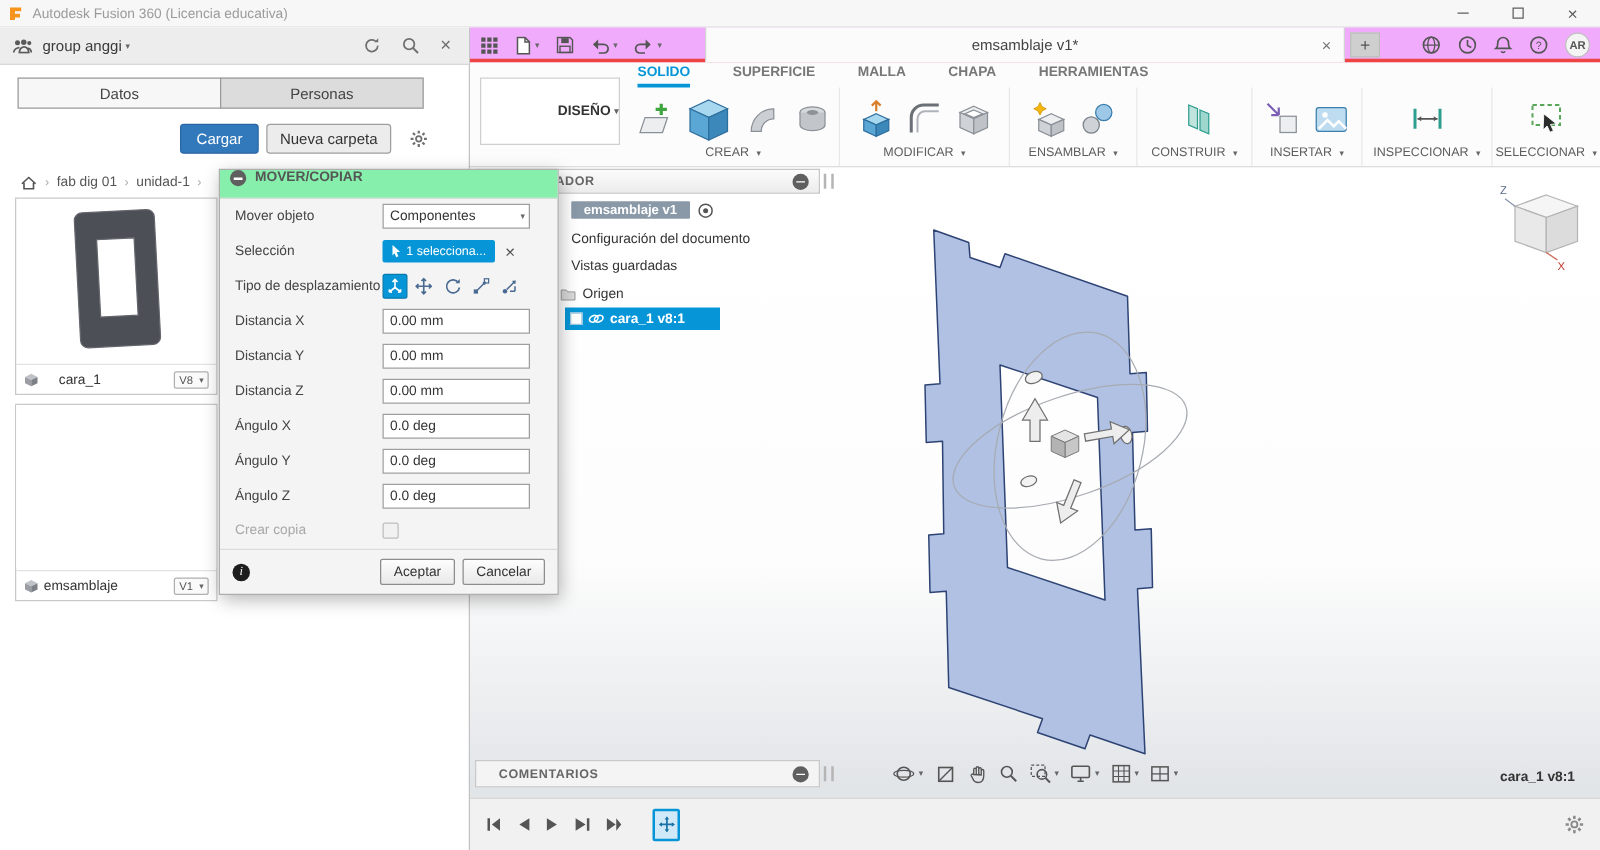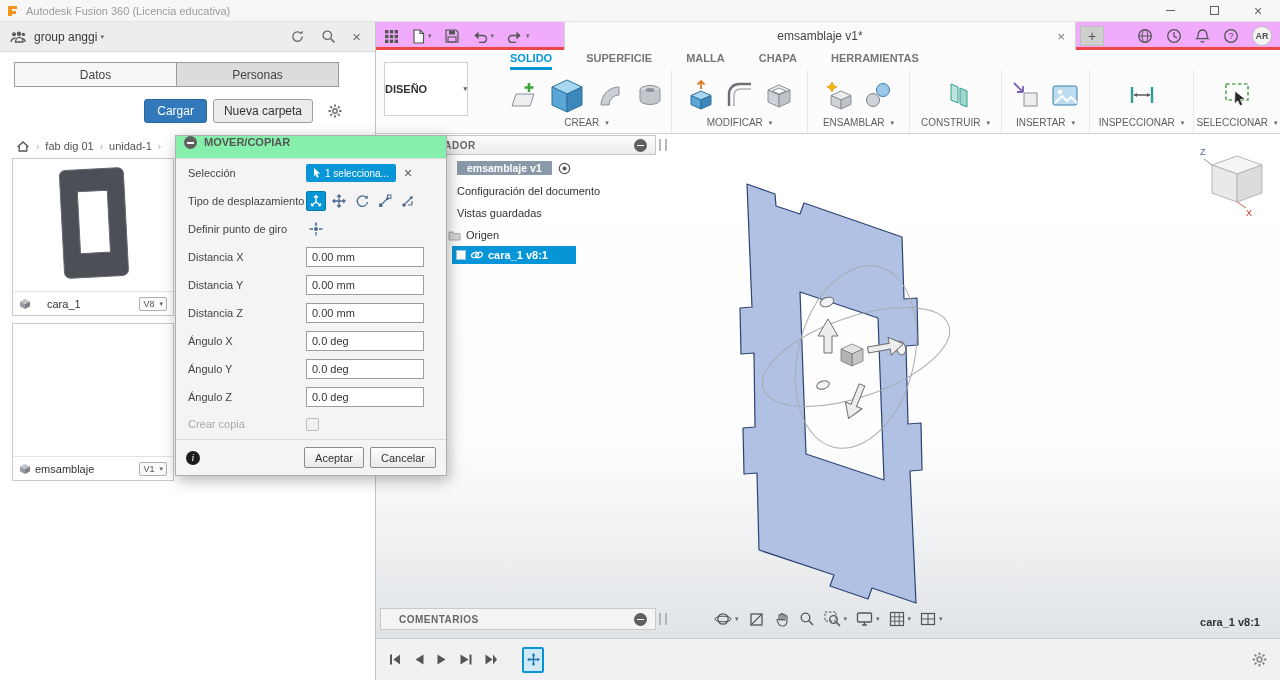--- a/index.html
+++ b/index.html
@@ -60,22 +60,22 @@
   #new-tab{position:absolute;left:704px;top:4px;width:24px;height:20px;background:#cfcfcf;
            border:1px solid #bdbdbd;display:flex;align-items:center;justify-content:center;
            font-size:14px;color:#555}
   #appbar-right{position:absolute;right:8px;top:0;height:28px;display:flex;align-items:center;gap:13px}
   #avatar{width:20px;height:20px;border-radius:50%;background:#f4f4f4;border:1px solid #bfbfbf;
           display:flex;align-items:center;justify-content:center;font-size:9px;font-weight:bold;color:#555}
 
   
   #ribbon{position:absolute;top:28px;left:0;right:0;height:84px;background:#fcfcfc;
           border-bottom:1px solid #d4d4d4}
-  #design-box{position:absolute;left:8px;top:12px;width:84px;height:54px;border:1px solid #cfcfcf;
-              background:#fff;display:flex;align-items:center;justify-content:space-between;
+  #design-box{position:absolute;left:8px;top:12px;width:112px;height:54px;border:1px solid #cfcfcf;
+              background:#fff;display:flex;align-items:center;justify-content:flex-end;
               font-size:11px;font-weight:bold;color:#333}
   #ribbon-tabs{position:absolute;left:134px;top:2px;display:flex;gap:34px;height:18px}
   .rtab{font-size:11px;font-weight:bold;color:#777;padding-bottom:2px;border-bottom:3px solid transparent}
   .rtab.active{color:#0696d7;border-bottom-color:#0696d7}
   #ribbon-groups{position:absolute;left:126px;right:0;top:20px;bottom:0;display:flex}
   .rgroup{height:100%;display:flex;flex-direction:column;align-items:center;border-right:1px solid #e8e8e8}
   .ricons{flex:1;display:flex;align-items:center;gap:7px;padding-top:2px}
   .rlabel{font-size:10px;color:#5d5d5d;padding-bottom:5px;display:flex;align-items:center;gap:3px}
 
   
@@ -658,20 +658,27 @@
       </span>
     </div>
   </div>
 
   <div id="dialog">
     <div id="dialog-title">
       <span class="circle-minus"></span>
       <span>MOVER/COPIAR</span>
     </div>
 
+    <div class="drow">
+      <span class="dlabel">Mover objeto</span>
+      <div class="dselect">
+        <span>Componentes</span>
+        <span class="caret">▾</span>
+      </div>
+    </div>
 
     <div class="drow">
       <span class="dlabel">Selección</span>
       <div id="sel-chip">
         <svg width="8" height="11" viewBox="0 0 8 11">
           <path d="M1 0l6 5.4-2.7.3 1.4 3.2-1.7.8-1.4-3.2L1 8.4z" fill="#fff"></path>
         </svg>
         <span>1 selecciona...</span>
       </div>
       <span class="chip-x">×</span>
@@ -705,30 +712,20 @@
         </span>
         <span class="mt-btn">
           <svg width="14" height="14" viewBox="0 0 14 14">
               <circle cx="3" cy="11" r="1.8" fill="#4a6a92"></circle>
               <path d="M4.5 9.5 11 3M9 3.2 11 3l-.2 2M11 7v4M11 11H7" fill="none" stroke="#4a6a92" stroke-width="1.2"></path>
             </svg>
         </span>
       </div>
     </div>
 
-    <div class="drow">
-      <span class="dlabel">Definir punto de giro</span>
-      <span class="mt-btn">
-        <svg width="16" height="16" viewBox="0 0 16 16">
-            <circle cx="8" cy="8" r="2" fill="#4a6a92"></circle>
-            <path d="M8 1.5V5M8 11v3.5M1.5 8H5M11 8h3.5" stroke="#4a6a92" stroke-width="1.3"></path>
-            <path d="M8 1.5 6.6 3.4h2.8z" fill="#4a6a92"></path>
-          </svg>
-      </span>
-    </div>
 
     <div class="drow">
         <span class="dlabel">Distancia X</span>
         <input class="dinput" readonly="" value="0.00 mm" style="">
       </div>
     <div class="drow">
         <span class="dlabel">Distancia Y</span>
         <input class="dinput" readonly="" value="0.00 mm" style="">
       </div>
     <div class="drow">

